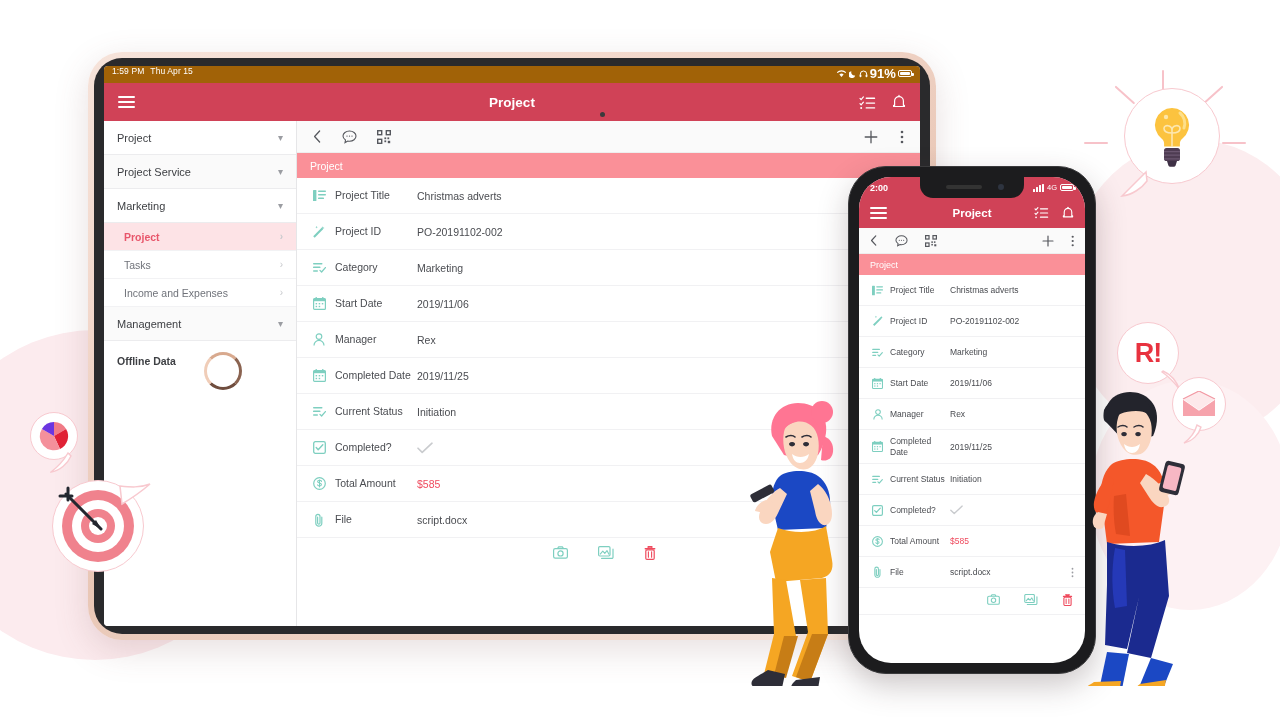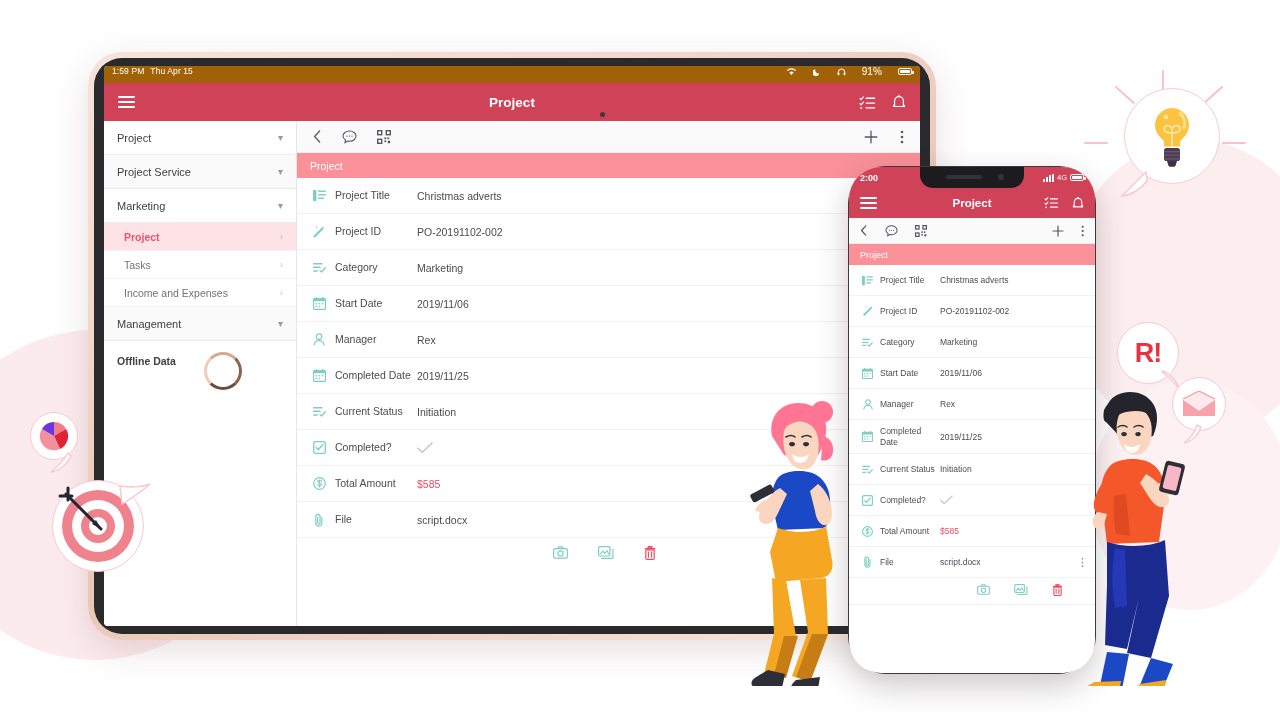--- a/index.html
+++ b/index.html
@@ -38,21 +38,21 @@
     background:transparent; z-index:5;
   }
   .tab-cam { position:absolute; left:512px; top:60px; width:5px; height:5px; border-radius:50%; background:#3a3a3c; z-index:6; }
 
   
   .statusbar {
     height:17px; background:#a16207; color:#fff; display:flex; align-items:flex-start;
     padding:0 8px; font-size:8.5px; letter-spacing:.1px; flex:0 0 auto;
   }
   .sb-left { display:flex; gap:6px; align-items:center; }
-  .sb-right { margin-left:auto; display:flex; gap:16px; align-items:center; font-size:10px; }
+  .sb-right { margin-left:auto; display:flex; gap:2px; align-items:center; font-size:13px;font-weight:bold; }
   .battery-shell { width:14px; height:7px; border:1px solid #fff; border-radius:2px; position:relative; display:inline-block; }
   .battery-shell::after { content:''; position:absolute; right:-3px; top:2px; width:2px; height:3px; background:#fff; border-radius:0 1px 1px 0; }
   .battery-fill { position:absolute; left:1px; top:1px; bottom:1px; width:10px; background:#fff; border-radius:1px; }
 
   
   .appbar {
     height:38px; background:#d04257; color:#fff; display:flex; align-items:center;
     padding:0 14px; flex:0 0 auto; position:relative;
   }
   .appbar-title { position:absolute; left:0; right:0; text-align:center; font-size:13.5px; font-weight:bold; pointer-events:none; }
@@ -93,21 +93,21 @@
   .field { display:flex; align-items:center; min-height:36px; border-bottom:1px solid #f1f1f3; padding:7px 13px; }
   .field .ic { width:18px; flex:0 0 18px; display:flex; align-items:center; justify-content:center; color:#7ecfc0; }
   .field .lbl { width:82px; flex:0 0 82px; font-size:10.5px; color:#4a4c51; line-height:1.25; margin-left:7px; }
   .field .val { font-size:10.5px; color:#4a4c51; flex:1; }
   .field .val.money { color:#ef4b5e; }
   .media-row { display:flex; gap:30px; padding:8px 0 10px 256px; }
 
   
   .phone {
     position:absolute; left:848px; top:166px; width:248px; height:508px;
-    background:#1c1c1e; border-radius:38px; padding:0;
+    background:#1c1c1e; border-radius:38px; padding:10px;
     box-shadow: 0 12px 30px rgba(60,40,45,.25);
     border:1px solid #3a3a3c;
   }
   .phone-screen { position:relative; width:100%; height:100%; background:#fff; border-radius:32px; overflow:hidden; display:flex; flex-direction:column; }
   .notch { position:absolute; left:50%; transform:translateX(-50%); top:0; width:104px; height:21px; background:#1c1c1e; border-radius:0 0 13px 13px; z-index:9; }
   .notch .speaker { position:absolute; left:26px; top:8px; width:36px; height:4px; background:#333; border-radius:2px; }
   .notch .cam { position:absolute; right:20px; top:7px; width:6px; height:6px; border-radius:50%; background:#2e3440; }
   .ph-status { height:21px; background:#d04257; color:#fff; display:flex; align-items:center; padding:0 11px; font-size:9px; font-weight:bold; flex:0 0 auto; }
   .ph-status .r { margin-left:auto; display:flex; align-items:center; gap:3px; font-size:7.5px; font-weight:normal; }
   .bars { display:flex; align-items:flex-end; gap:1px; height:8px; }

